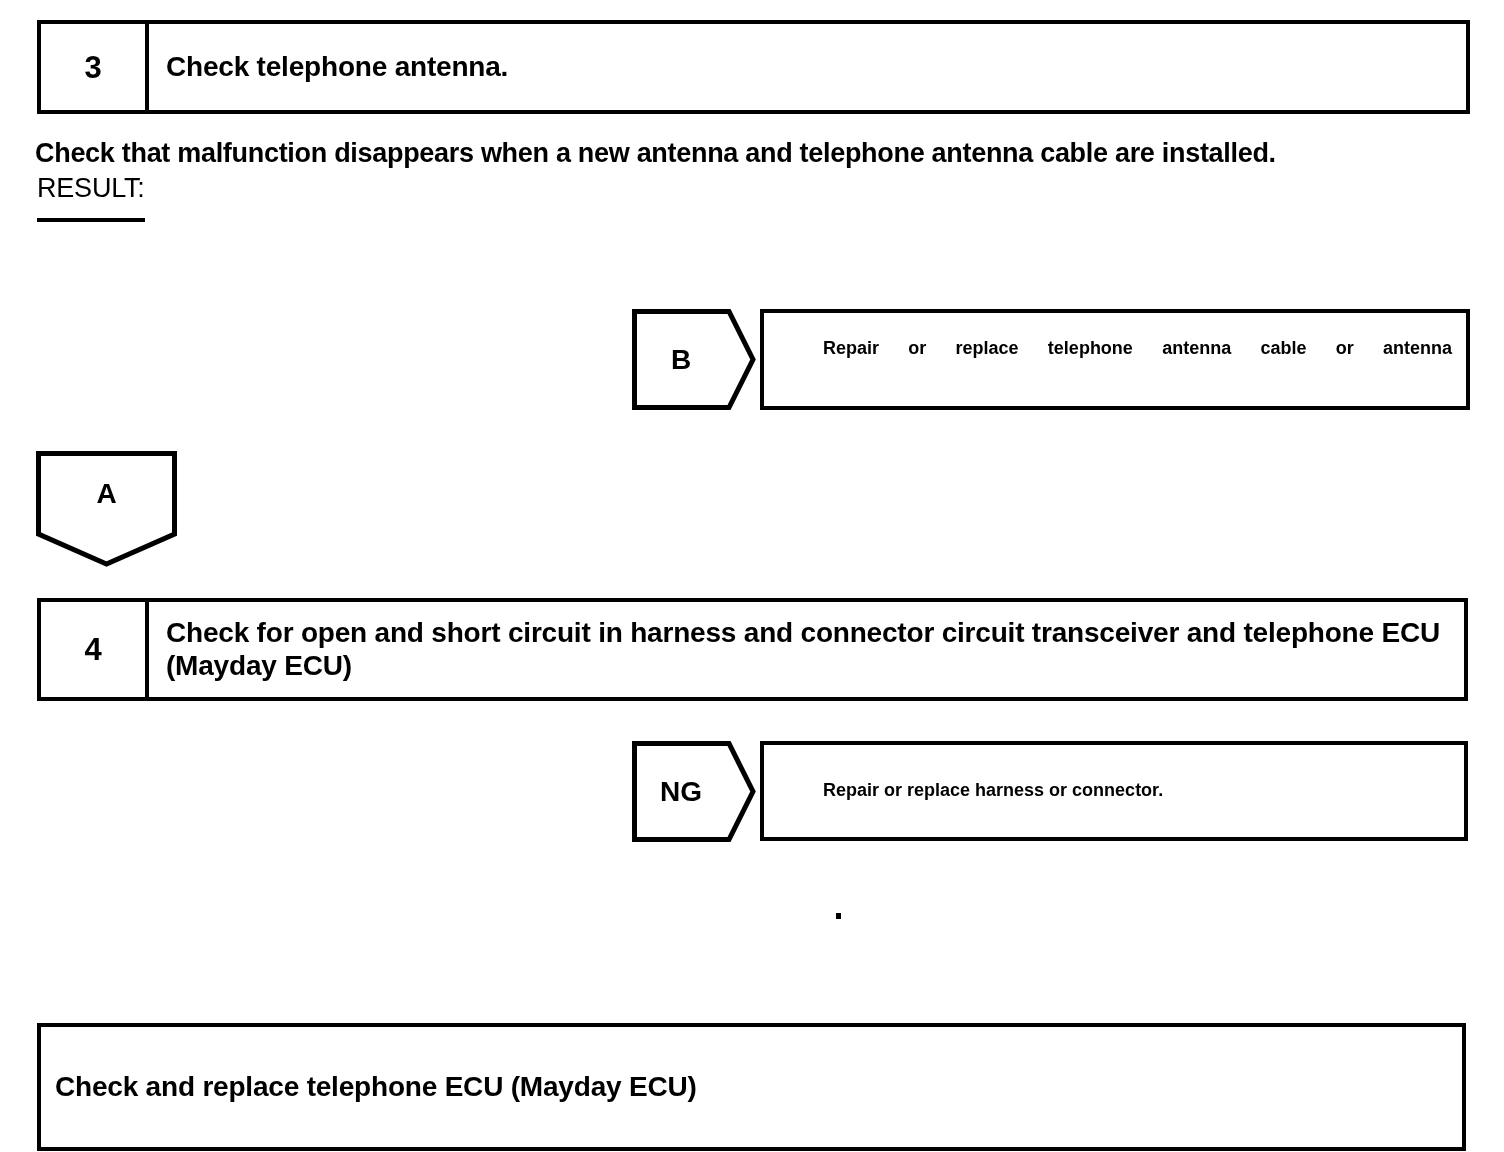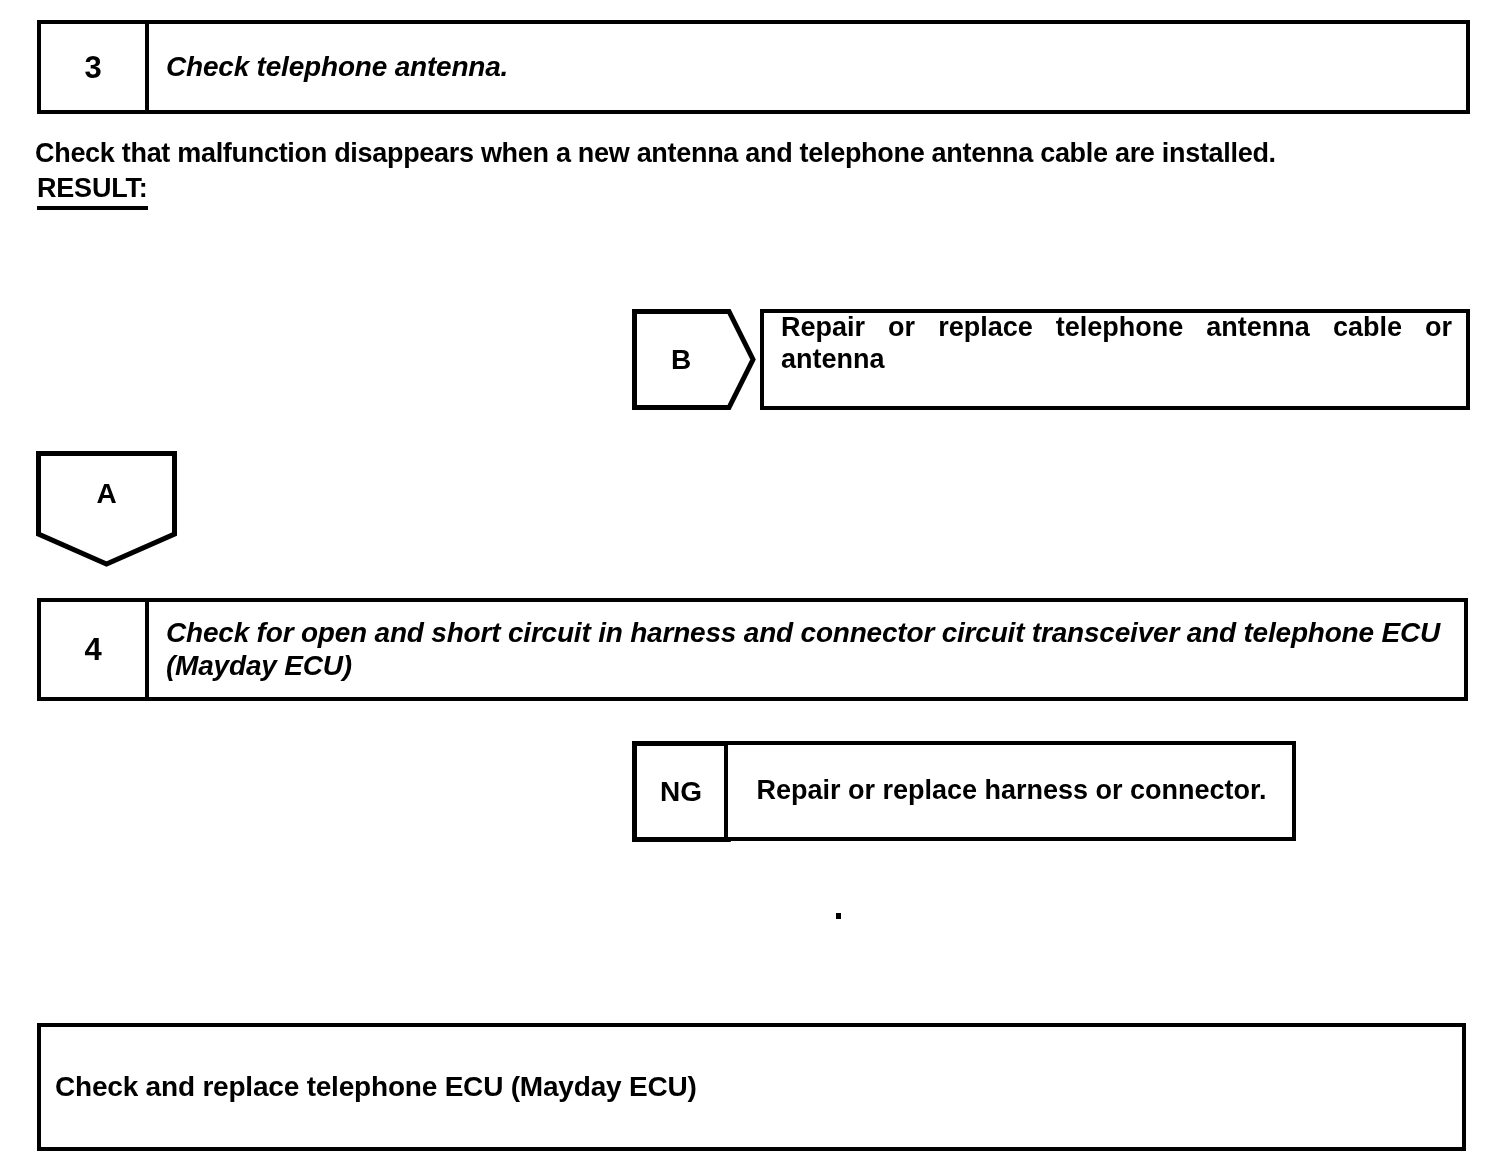--- a/index.html
+++ b/index.html
@@ -43,43 +43,42 @@
   .step-title {
     flex: 1;
     display: flex;
     align-items: center;
     padding-left: 17px;
     padding-right: 12px;
     font-size: 28px;
     font-weight: bold;
     line-height: 1.16;
     letter-spacing: -0.2px;
-    font-style: italic;
   }
 
   #step3-box { left: 37px; top: 20px; width: 1433px; height: 94px; }
   #step4-box { left: 37px; top: 598px; width: 1431px; height: 103px; }
 
   
   .body-text {
     position: absolute;
     font-size: 27px;
     line-height: 1.22;
     white-space: nowrap;
   }
   #check-line {
     left: 35px; top: 137px;
     font-weight: bold;
     letter-spacing: -0.3px;
   }
   #result-label {
     left: 37px; top: 172px;
-    font-weight: bold;
+    font-weight: normal;
     border-bottom: 4px solid #000;
-    padding-bottom: 1px;
+    padding-bottom: 13px;
     display: inline-block;
     letter-spacing: -0.2px;
   }
   #result-a {
     left: 116px; top: 218px;
     font-weight: bold;
     letter-spacing: -0.2px;
   }
   #result-b {
     left: 116px; top: 254px;
@@ -116,37 +115,38 @@
   .result-box {
     position: absolute;
     box-sizing: border-box;
     border: 4px solid #000;
     background: #fff;
     display: flex;
     align-items: center;
   }
   .result-box .rb-text {
     padding: 0 14px 0 17px;
-    font-size: 27px;
+    font-size: 18px;
     font-weight: bold;
     line-height: 1.18;
     width: 100%;
     box-sizing: border-box;
+    margin-left: 42px;
   }
   .justify-text { text-align: justify; }
   .justify-text::after {
     content: "";
     display: inline-block;
     width: 100%;
   }
 
   #b-tag   { left: 632px; top: 309px; }
   #b-box   { left: 760px; top: 309px; width: 710px; height: 101px; }
   #ng-tag  { left: 632px; top: 741px; }
-  #ng-box  { left: 724px; top: 741px; width: 572px; height: 100px; text-align: center; }
+  #ng-box  { left: 760px; top: 741px; width: 708px; height: 100px; }
 
   
   .down-tag {
     position: absolute;
     width: 141px;
     height: 116px;
   }
   .down-tag svg {
     position: absolute;
     left: 0; top: 0;

